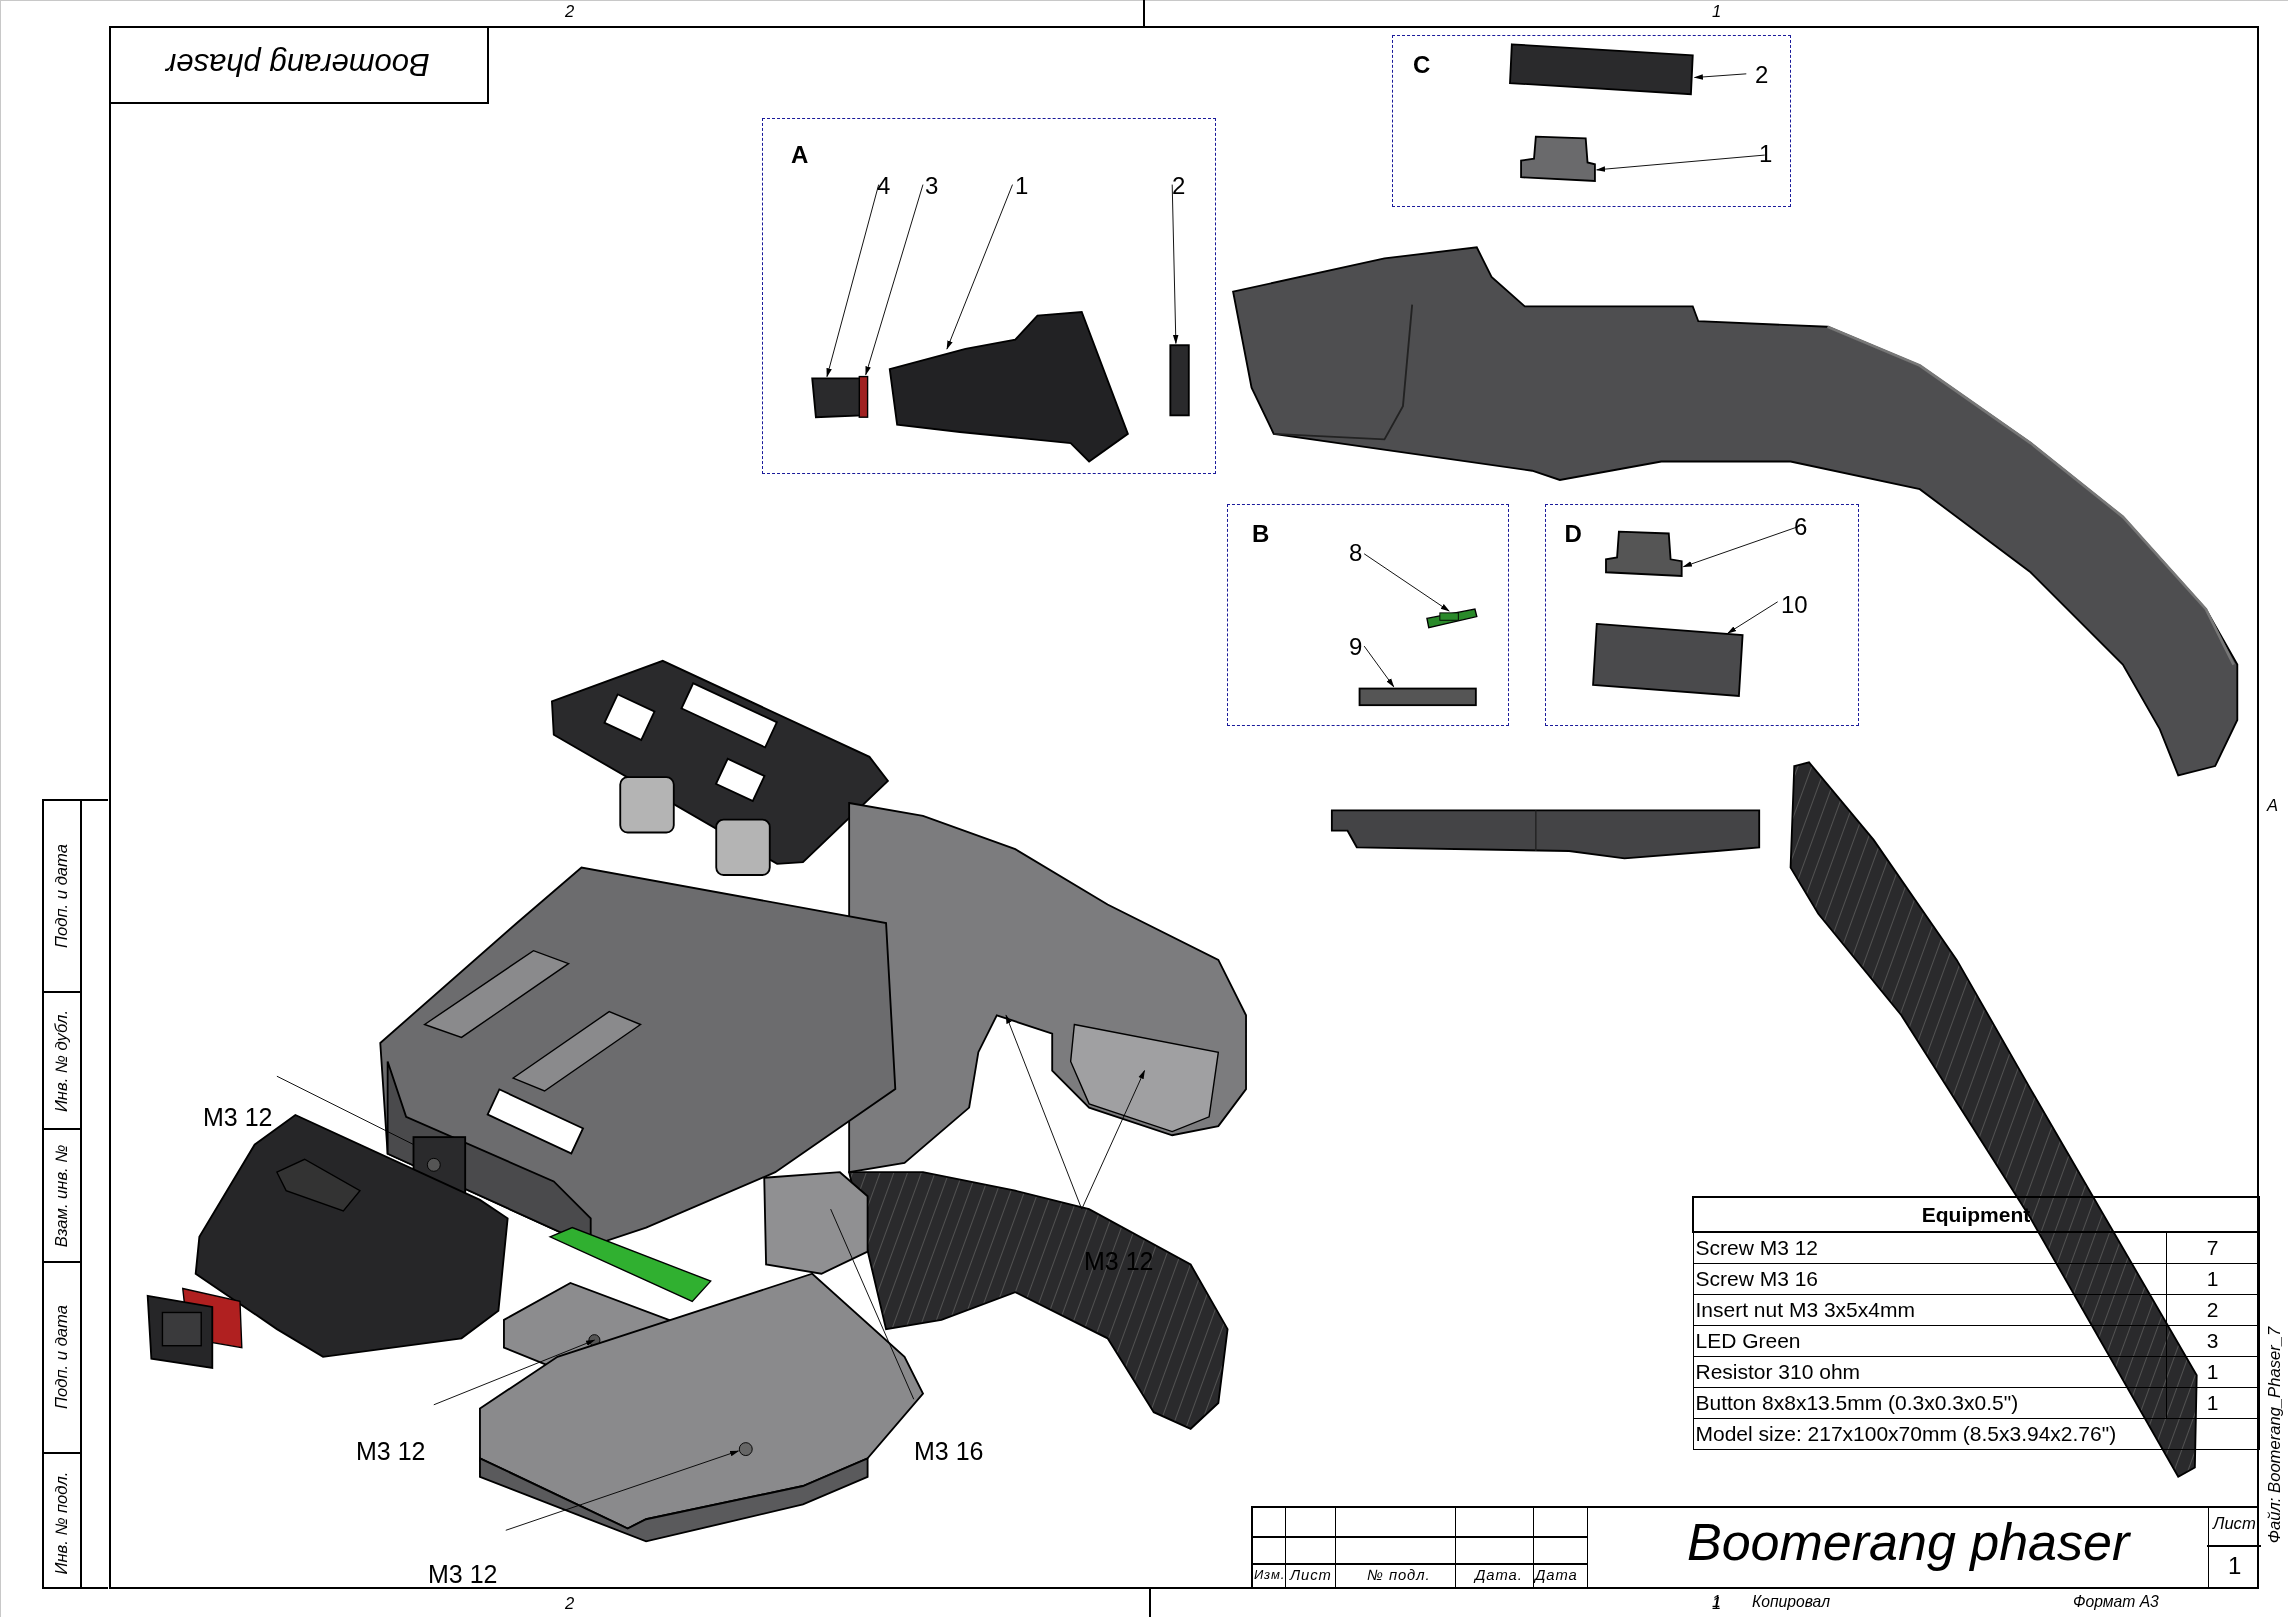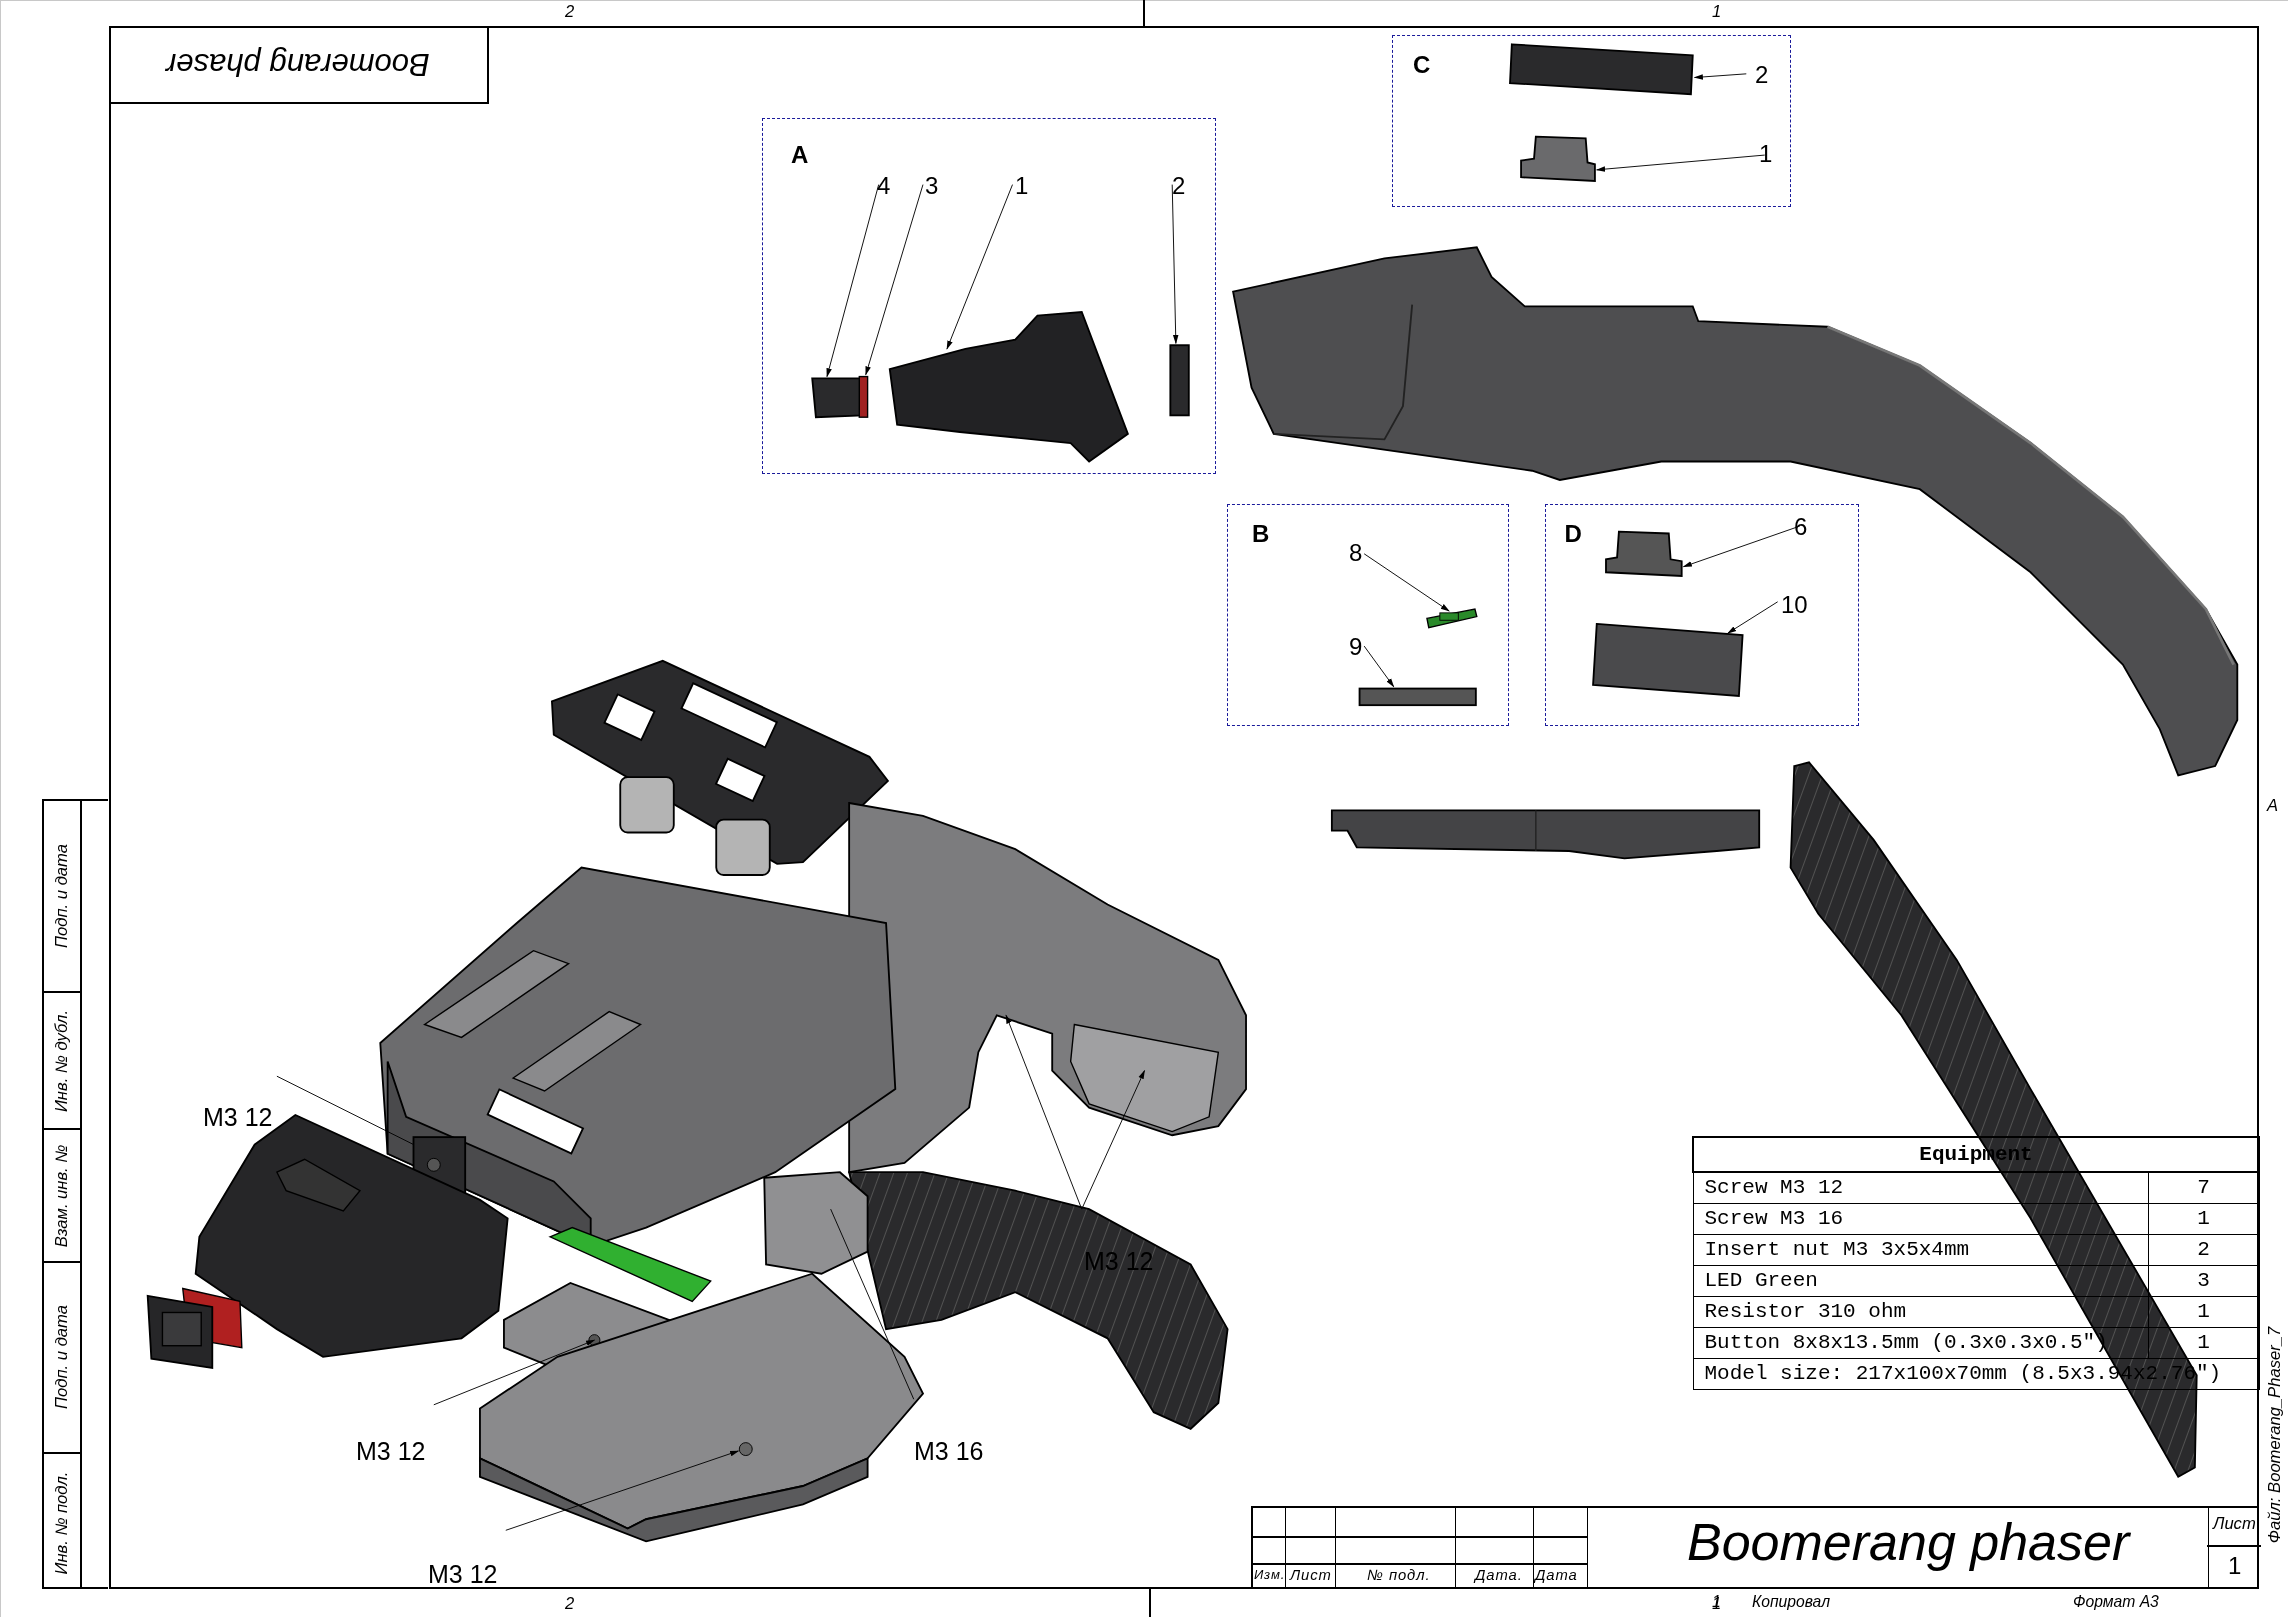--- a/index.html
+++ b/index.html
@@ -13,22 +13,22 @@
     display:flex;align-items:center;justify-content:center;font-size:31px;font-style:italic;transform-origin:center;}
   .inv-title span{display:inline-block;transform:rotate(180deg);}
   .side-strip{position:absolute;left:42px;width:66px;border:2.8px solid #000;border-right:none;box-sizing:border-box;}
   .side-cell{position:absolute;left:0;width:36px;border-bottom:2.8px solid #000;box-sizing:border-box;display:flex;align-items:center;justify-content:center;}
   .side-cell span{transform:rotate(-90deg);white-space:nowrap;font-style:italic;font-size:16.6px;}
   .side-col2{position:absolute;left:36px;top:0;bottom:0;border-left:2.8px solid #000;}
   .detail{position:absolute;border:1.8px dashed #1a1a9a;box-sizing:border-box;}
   .detail-label{position:absolute;font-weight:bold;font-size:24px;}
   .balloon{position:absolute;font-size:24px;}
   .callout{position:absolute;font-size:25px;margin-top:43px;}
-  table.equip{position:absolute;left:1692px;top:1136px;width:568px;border-collapse:collapse;font-size:21px;font-family:Liberation Mono, monospace;}
-  table.equip td{border:1.8px solid #000;height:30px;padding:0 11px;line-height:30px;}
+  table.equip{position:absolute;left:1692px;top:1196px;width:568px;border-collapse:collapse;font-size:21px;}
+  table.equip td{border:1.8px solid #000;height:30px;padding:0 2px;line-height:30px;}
   table.equip th{border:2.8px solid #000;height:31px;font-weight:bold;font-size:21px;}
   table.equip td.qty{text-align:center;width:88px;}
   .tb{position:absolute;left:1251px;top:1506px;width:1008px;height:83px;border:2.8px solid #000;border-right:none;box-sizing:border-box;}
   .tb-cell{position:absolute;border-right:1.8px solid #000;box-sizing:border-box;}
   .tb-hline{position:absolute;height:1.8px;background:#000;}
   .tb-lbl{position:absolute;font-style:italic;font-size:14.8px;letter-spacing:0.9px;}
   .tb-title{position:absolute;font-style:italic;font-size:52px;left:434px;top:9.2px;}
   .foot{position:absolute;font-style:italic;font-size:15.7px;}
   .vert-file{position:absolute;left:2261px;top:1278px;width:28px;height:314px;display:flex;align-items:center;justify-content:center;}
   .vert-file span{transform:rotate(-90deg);white-space:nowrap;font-style:italic;font-size:16.6px;}

